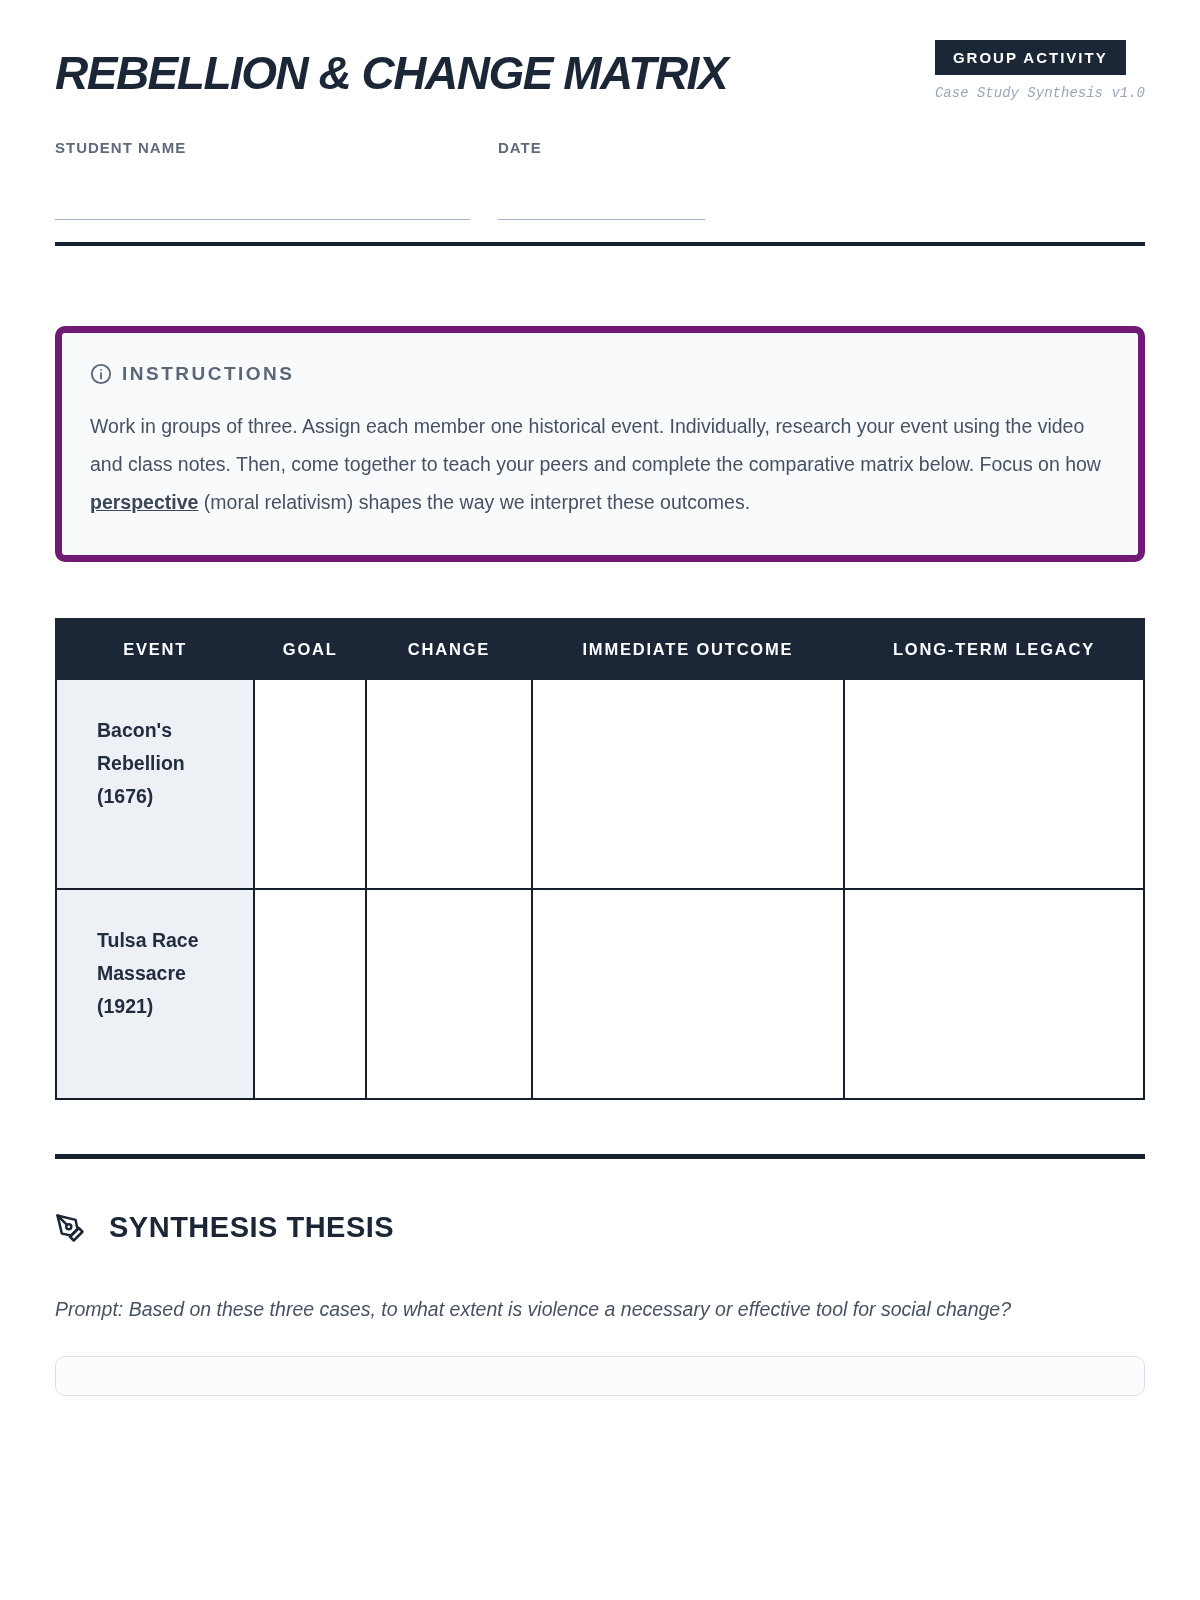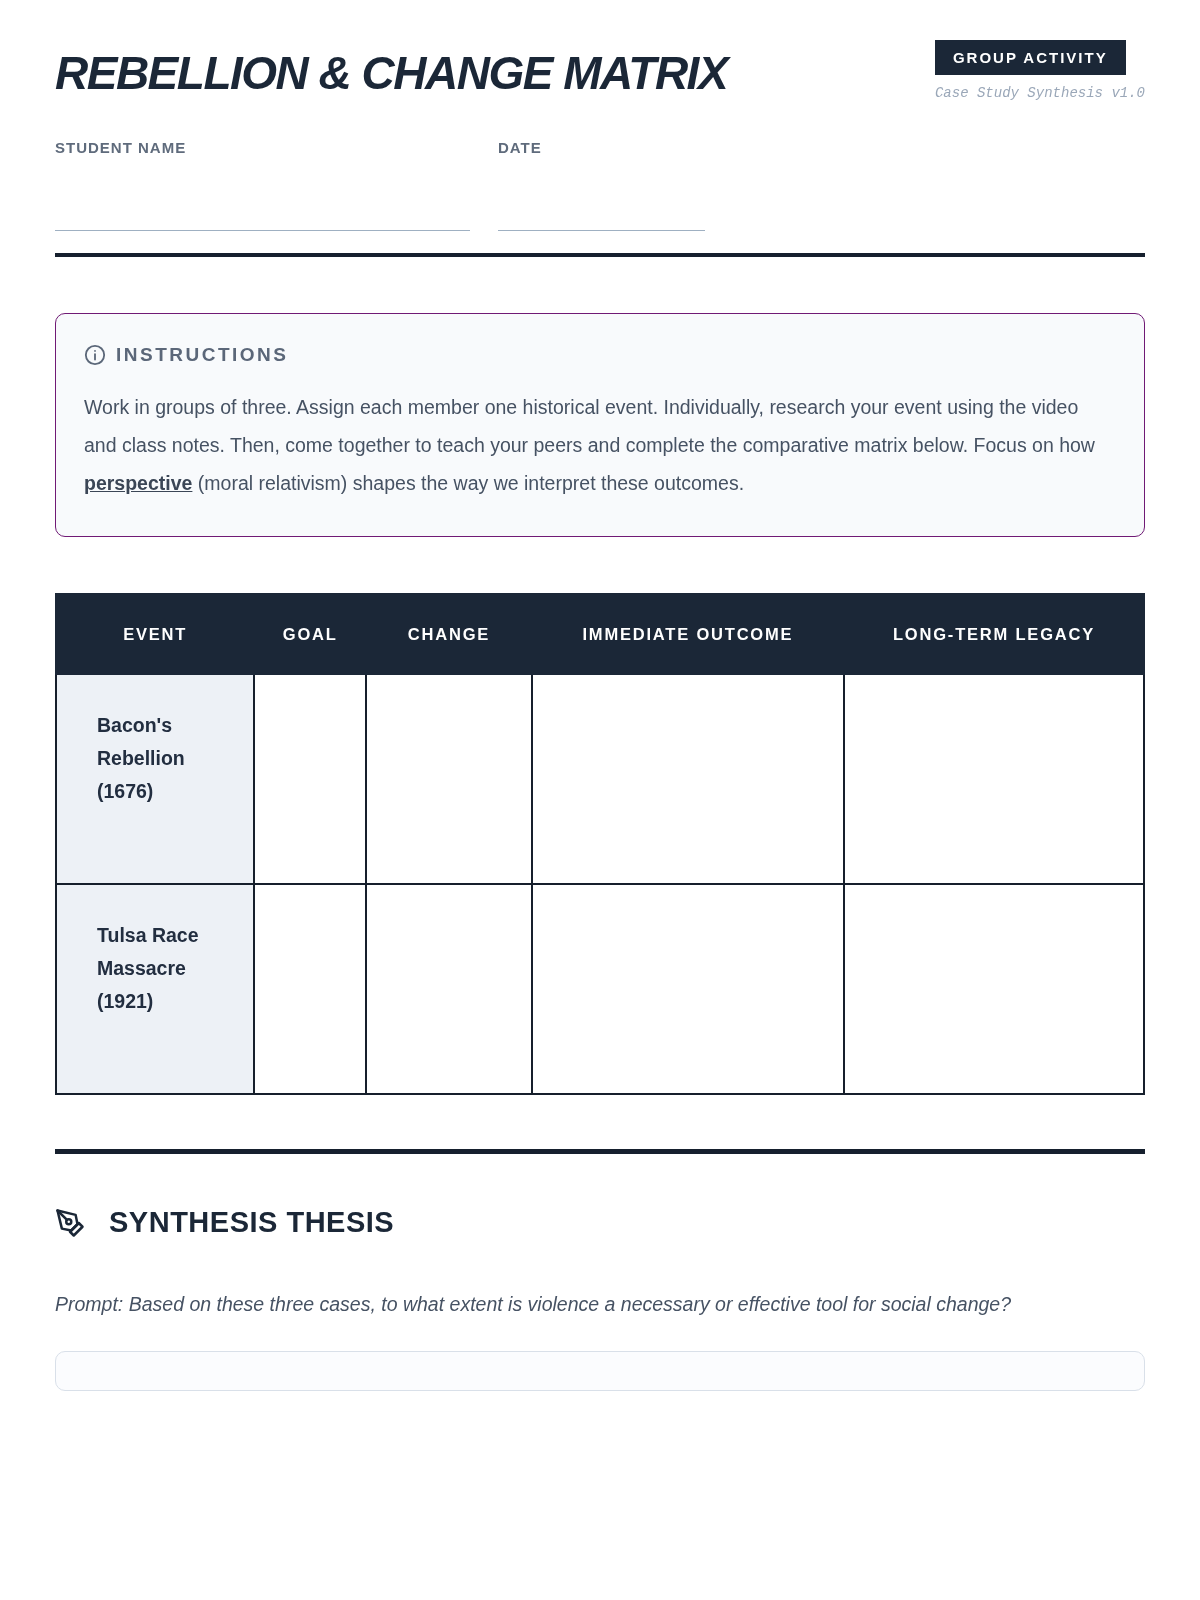--- a/index.html
+++ b/index.html
@@ -49,21 +49,21 @@
     font-family: "Liberation Mono", monospace;
     font-style: italic;
     font-size: 14px;
     color: #9aa7b8;
   }
 
   .fields-row {
     display: flex;
     margin-top: 38px;
   }
-  .field { display: flex; flex-direction: column; gap: 11px; }
+  .field { display: flex; flex-direction: column; }
   .field-label {
     font-size: 15px;
     font-weight: bold;
     letter-spacing: 1px;
     color: #5f6b7c;
   }
   .field-line {
     border: none;
     border-bottom: 1px solid #9fb0c2;
     background: transparent;
@@ -78,23 +78,23 @@
   .field-date .field-line { width: 207px; }
 
   .divider-thick {
     border: none;
     border-top: 4px solid #16202e;
     margin-top: 22px;
   }
 
   
   .instructions {
-    margin-top: 56px;
+    margin-top: 80px;
     background: #f8fafc;
-    border: 1px solid #701a75;
+    border: 7px solid #701a75;
     border-radius: 10px;
     padding: 30px 28px 34px 28px;
   }
   .instructions-heading {
     display: flex;
     align-items: center;
     gap: 10px;
     font-size: 19px;
     font-weight: bold;
     letter-spacing: 2.5px;
@@ -116,21 +116,21 @@
     width: 100%;
     border-collapse: collapse;
     table-layout: fixed;
   }
   .matrix th {
     background: #1b2737;
     color: #ffffff;
     font-size: 16.5px;
     font-weight: bold;
     letter-spacing: 1.8px;
-    height: 80px;
+    height: 60px;
     text-align: center;
     vertical-align: middle;
     border: 2px solid #1b2737;
   }
   .matrix td {
     border: 2px solid #161f2c;
     height: 210px;
     vertical-align: top;
     background: #ffffff;
   }

